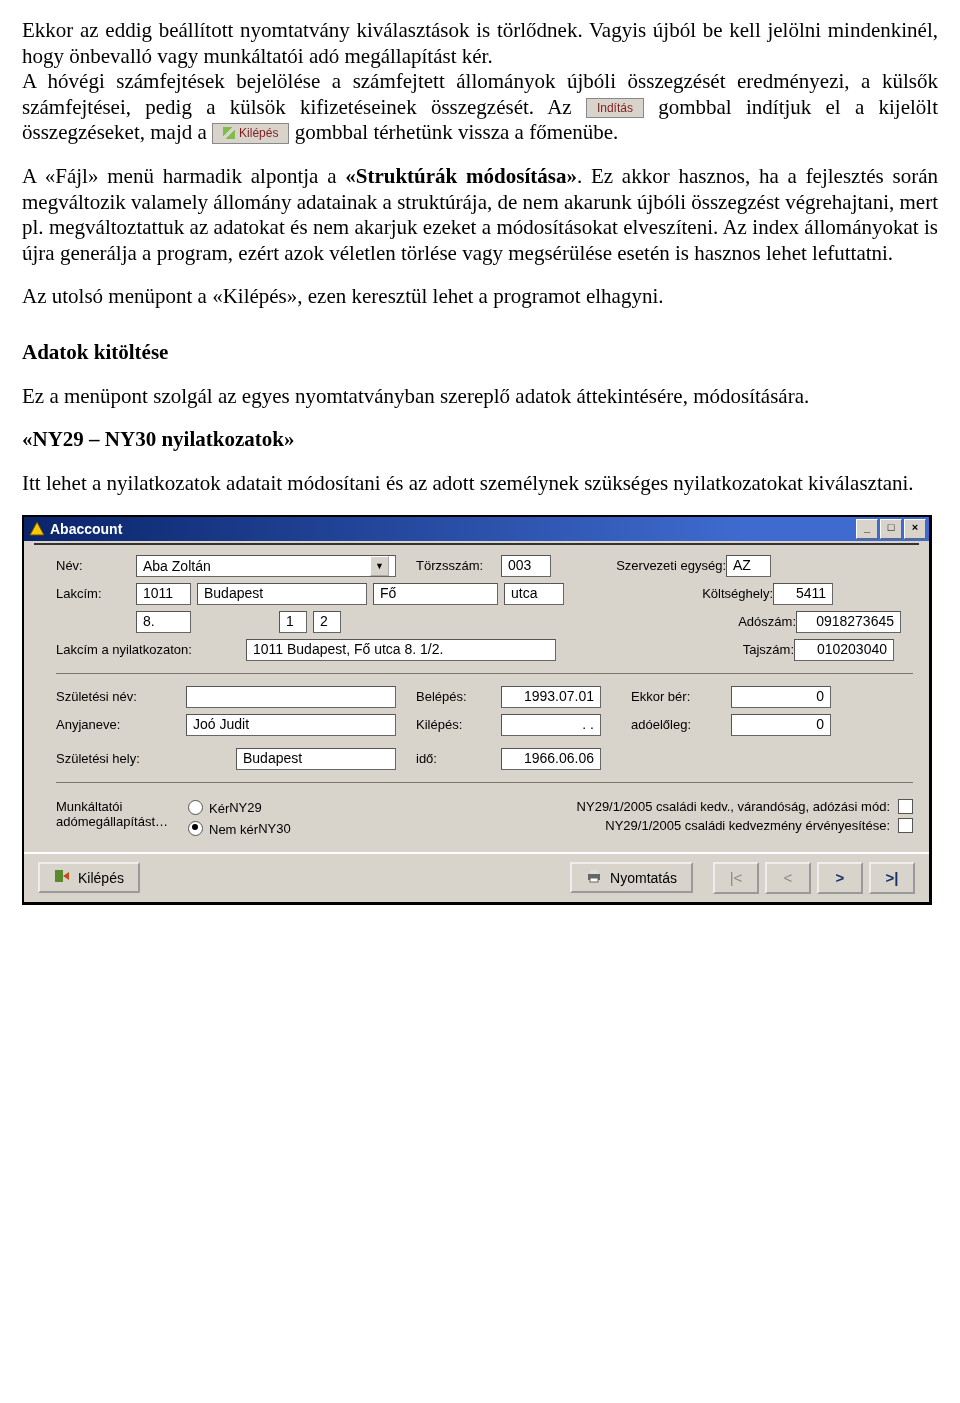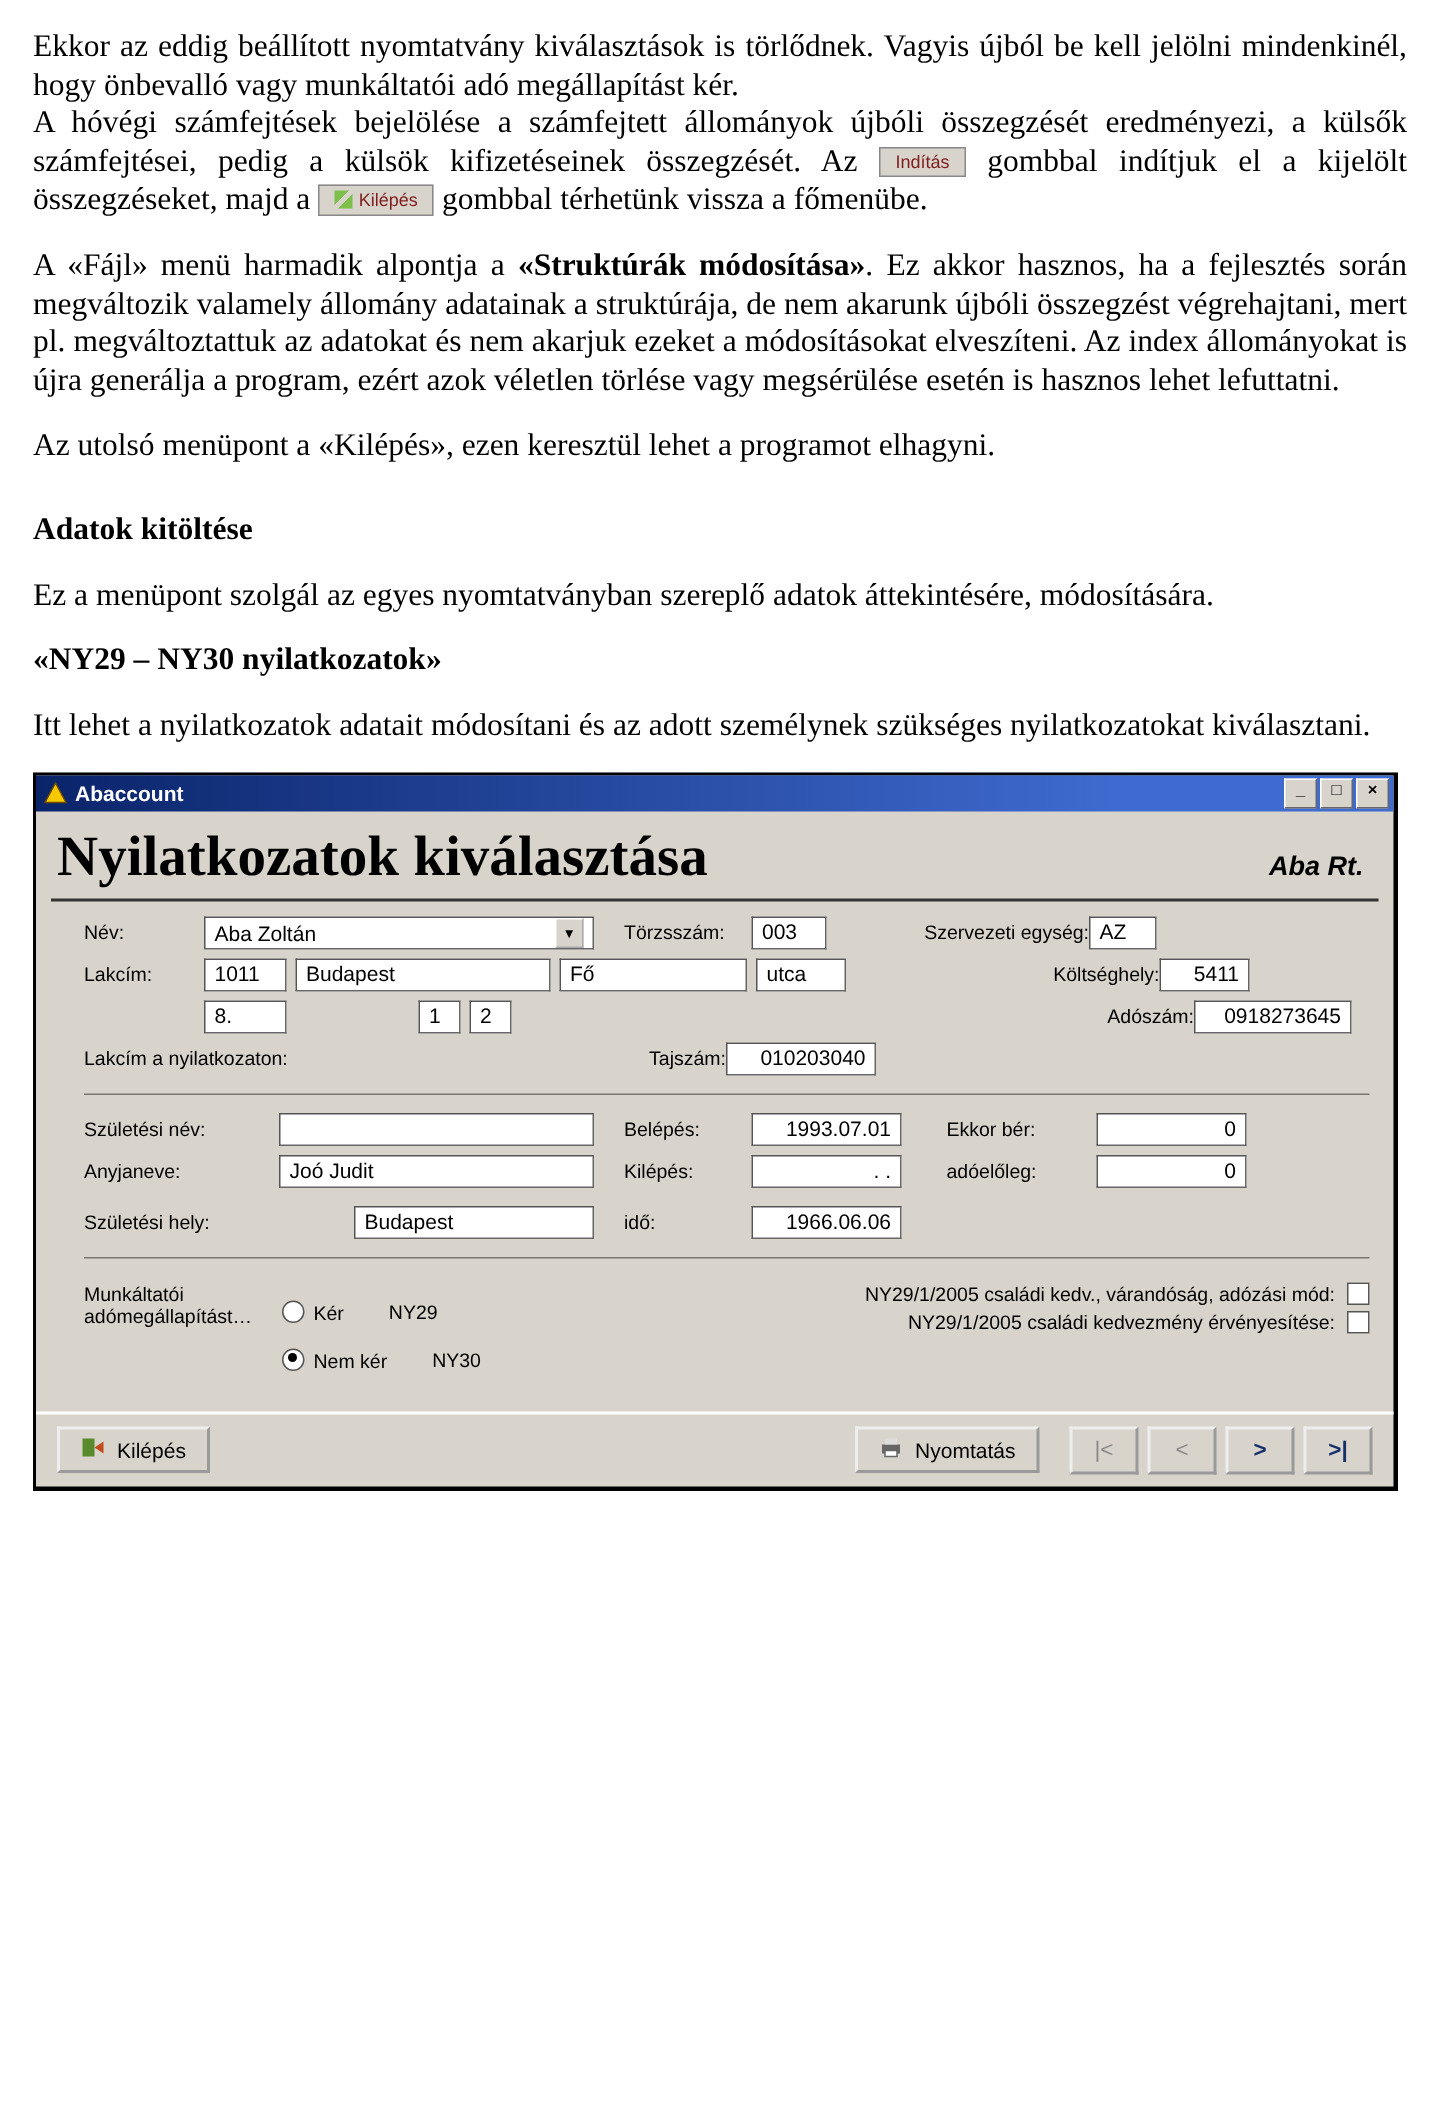--- a/index.html
+++ b/index.html
@@ -126,21 +126,21 @@
 
   .hr2 { border: 0; border-top: 1px solid #7a776f; margin: 12px 0; }
 
   .radio { width: 13px; height: 13px; border-radius: 50%; background: #fff; border: 1px solid #555; display: inline-block; vertical-align: -2px; margin-right: 6px; position: relative; }
   .radio.checked::after { content:""; position:absolute; top:2.5px; left:2.5px; width:6px; height:6px; border-radius:50%; background:#000; }
   .checkbox { width:13px; height:13px; background:#fff; border:1px solid #555; display:inline-block; vertical-align:-2px; }
 
   .bottom-row { display:flex; gap:12px; }
   .bottom-left { width:120px; padding-top:4px; }
   .radio-col { width:200px; }
-  .radio-line { margin:16px 0; display:flex; align-items:center; gap:30px; }
+  .radio-line { margin:5px 0; display:flex; align-items:center; }
   .check-col { flex:1; }
   .check-line { margin:4px 0; display:flex; align-items:flex-start; justify-content:flex-end; gap:8px; }
 
   .btnbar {
     border-top: 2px solid #fff;
     padding: 8px 14px;
     display: flex;
     align-items: center;
     gap: 20px;
   }
@@ -196,24 +196,20 @@
           <polygon points="8,1 15,14 1,14" fill="#f8c800" stroke="#6a4b00"></polygon>
         </svg>
     </span>
     <span>Abaccount</span>
     <span class="titlebar-spacer"></span>
     <span class="win-btn">_</span>
     <span class="win-btn">□</span>
     <span class="win-btn">×</span>
   </div>
 
-  <div class="heading-row">
-    <span class="heading">Nyilatkozatok kiválasztása</span>
-    <span class="heading-right">Aba Rt.</span>
-  </div>
   <hr class="hr">
 
   <div class="form-area">
 
     <div class="row">
       <span class="lbl">Név:</span>
       <div class="select" style="width:260px">
         <span>Aba Zoltán</span>
         <span class="sel-arrow">▼</span>
       </div>
@@ -237,20 +233,21 @@
       <span class="lbl"></span>
       <div class="input" style="width:55px">8.</div>
       <div class="input" style="width:28px;margin-left:88px">1</div>
       <div class="input" style="width:28px;margin-left:6px">2</div>
       <span class="col3-lbl" style="margin-left:310px">Adószám:</span>
       <div class="input ro" style="width:105px">0918273645</div>
     </div>
 
     <div class="row">
       <span class="lbl-wide">Lakcím a nyilatkozaton:</span>
+      <div class="input" style="width:310px">1011 Budapest, Fő utca 8. 1/2.</div>
       <span class="col3-lbl" style="margin-left:93px">Tajszám:</span>
       <div class="input ro" style="width:100px">010203040</div>
     </div>
 
     <hr class="hr2">
 
     <div class="row">
       <span style="width:130px">Születési név:</span>
       <div class="input" style="width:210px"></div>
       <span class="col2-lbl">Belépés:</span>

